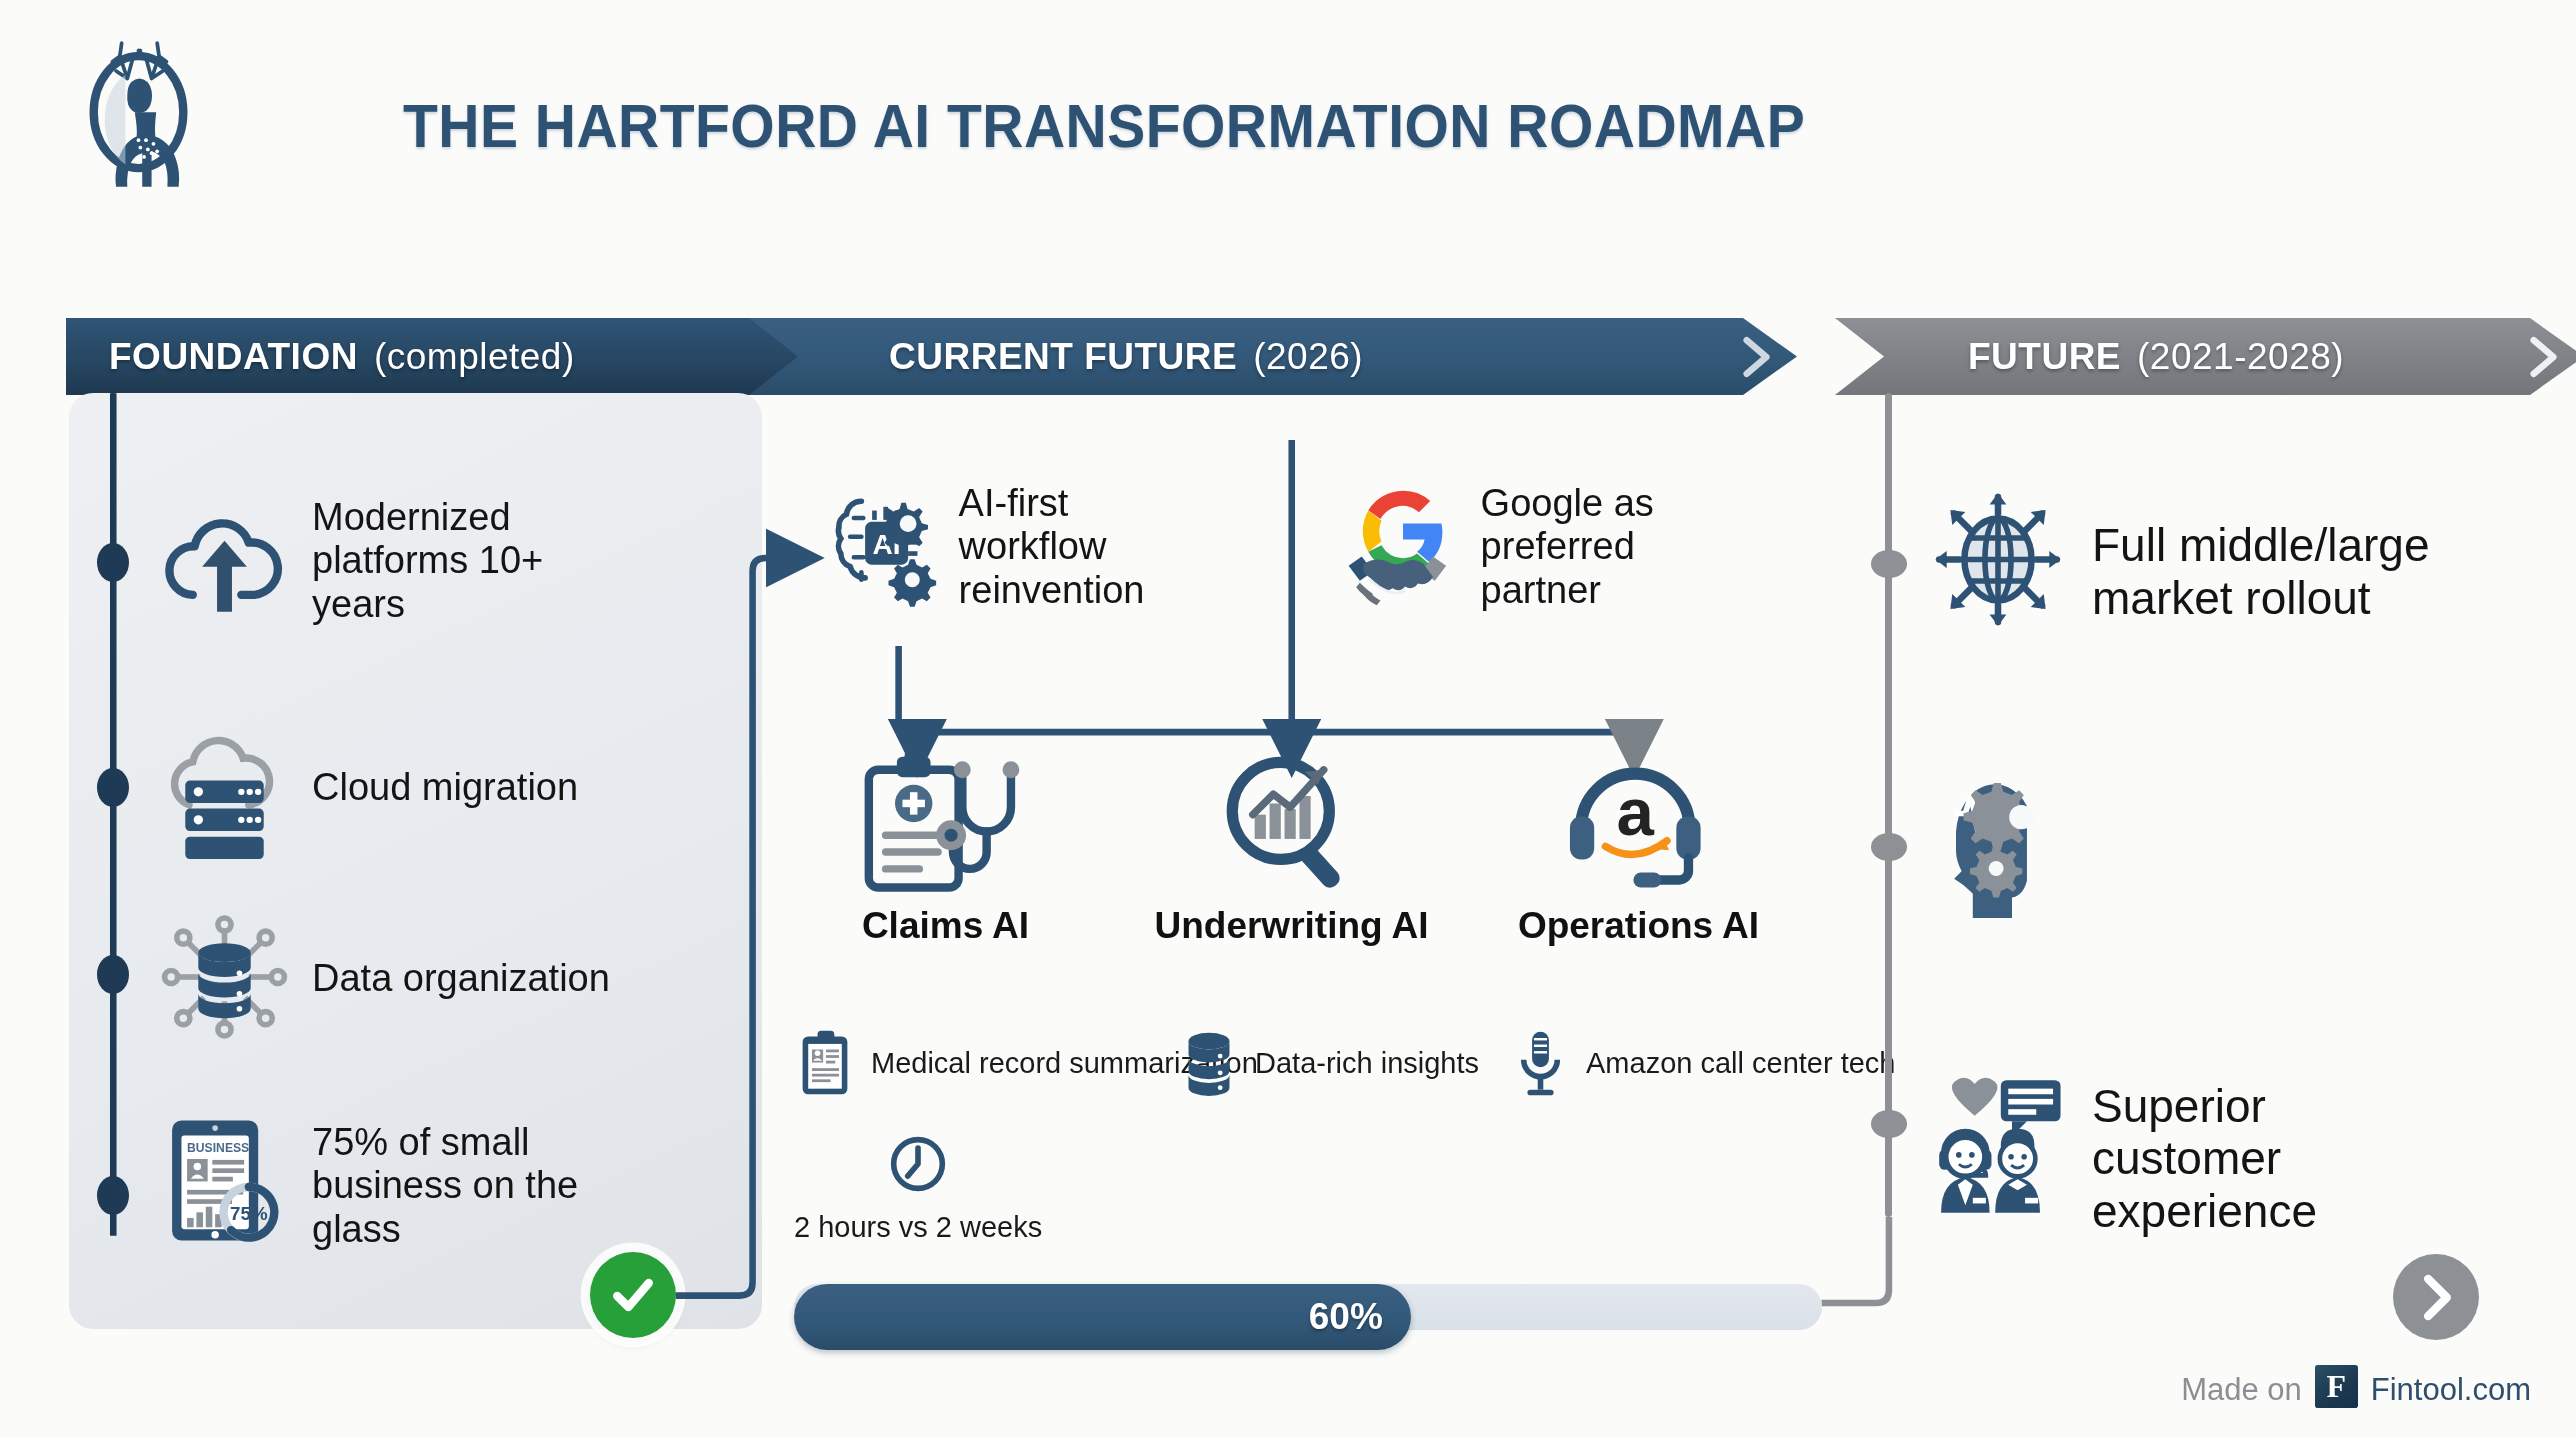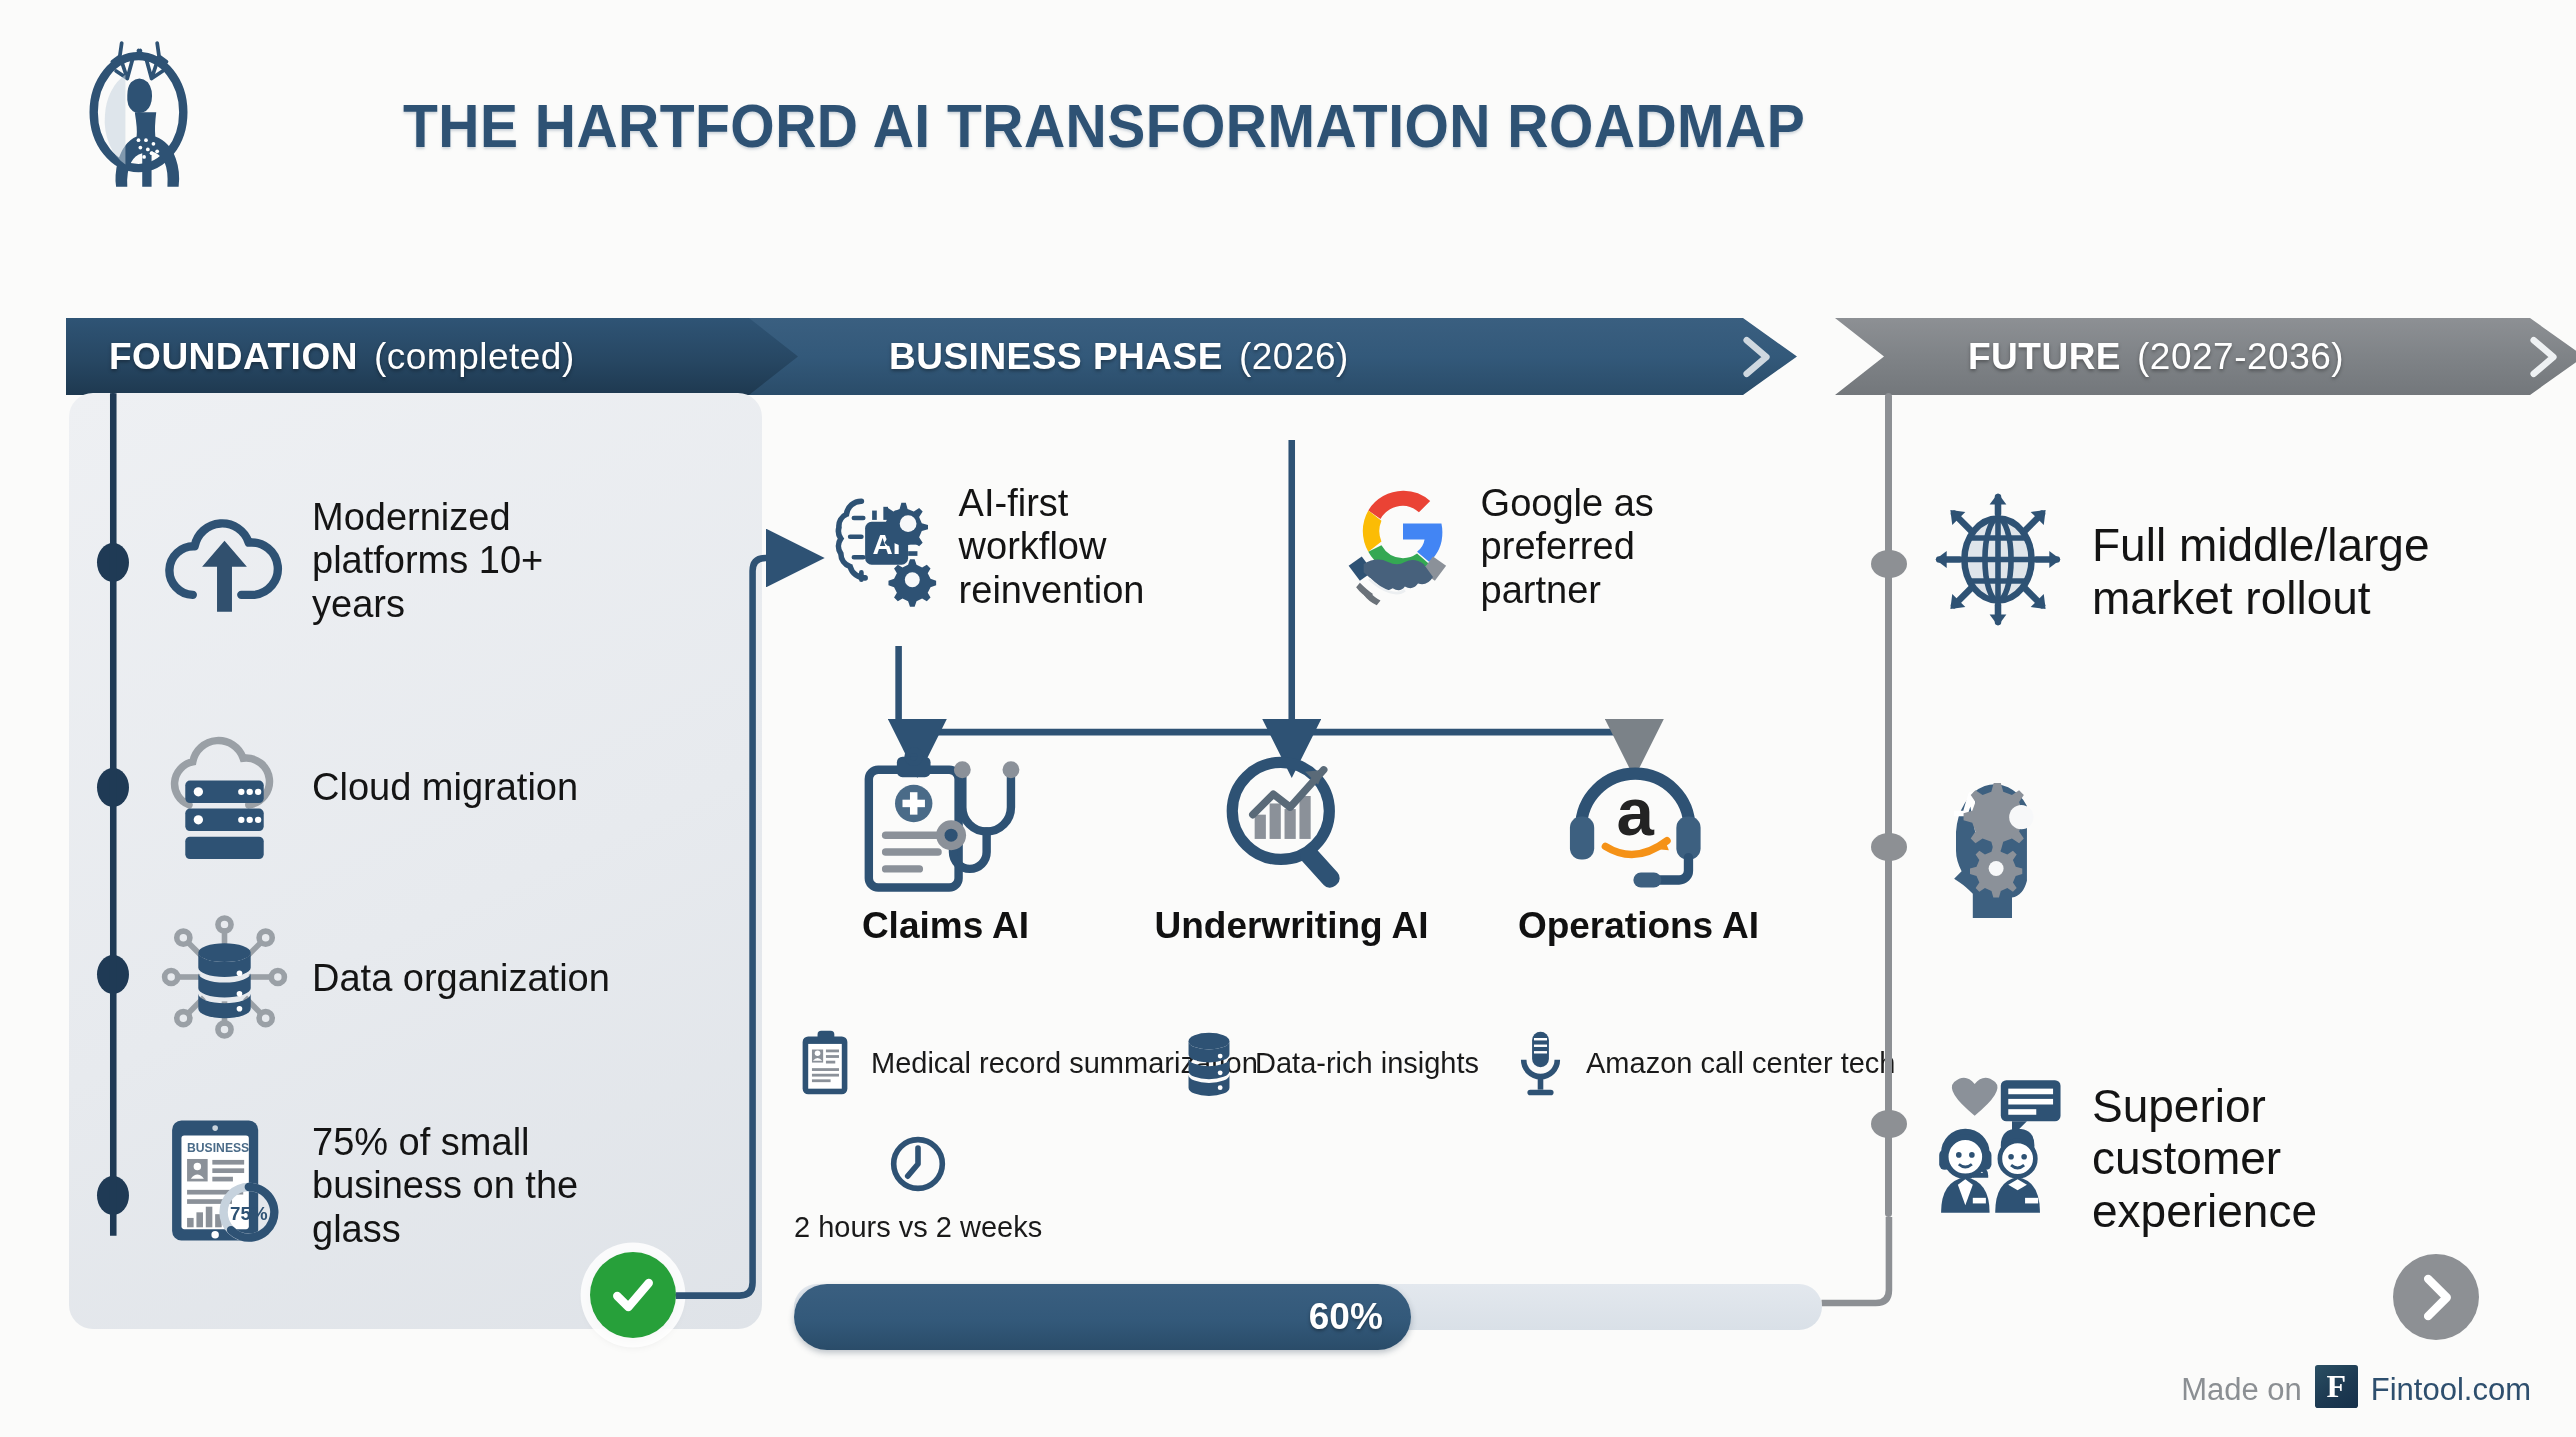--- a/index.html
+++ b/index.html
@@ -184,32 +184,32 @@
   </div>
 
   <div class="title">THE HARTFORD AI TRANSFORMATION ROADMAP</div>
 
   <div class="banner" id="banner-foundation">
     <b>FOUNDATION</b>
     <span class="sub">(completed)</span>
   </div>
 
   <div class="banner" id="banner-current">
-    <b>BUSINESS PHASE</b>
+    <b>CURRENT FUTURE</b>
     <span class="sub">(2026)</span>
     <span class="chev-banner">
       <svg width="32" height="43" viewBox="0 0 34 46">
           <polyline points="6,5 27,23 6,41" fill="none" stroke="#cfd8e0" stroke-width="7" stroke-linecap="round" stroke-linejoin="round"></polyline>
         </svg>
     </span>
   </div>
 
   <div class="banner" id="banner-future">
     <b>FUTURE</b>
-    <span class="sub">(2027-2036)</span>
+    <span class="sub">(2021-2028)</span>
     <span class="chev-banner">
       <svg width="32" height="43" viewBox="0 0 34 46">
           <polyline points="6,5 27,23 6,41" fill="none" stroke="#eef1f3" stroke-width="7" stroke-linecap="round" stroke-linejoin="round"></polyline>
         </svg>
     </span>
   </div>
 
   <div id="foundation-panel"></div>
   <div class="timeline-left"></div>
 

